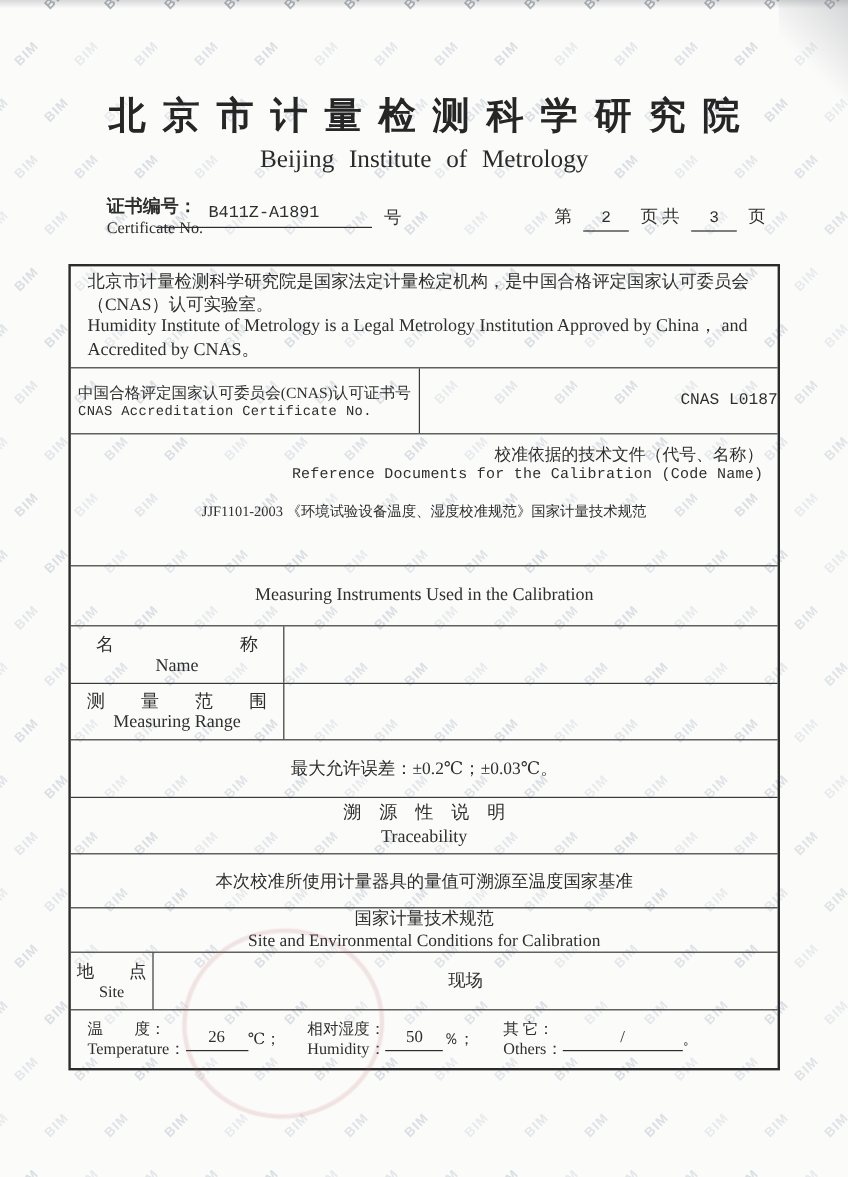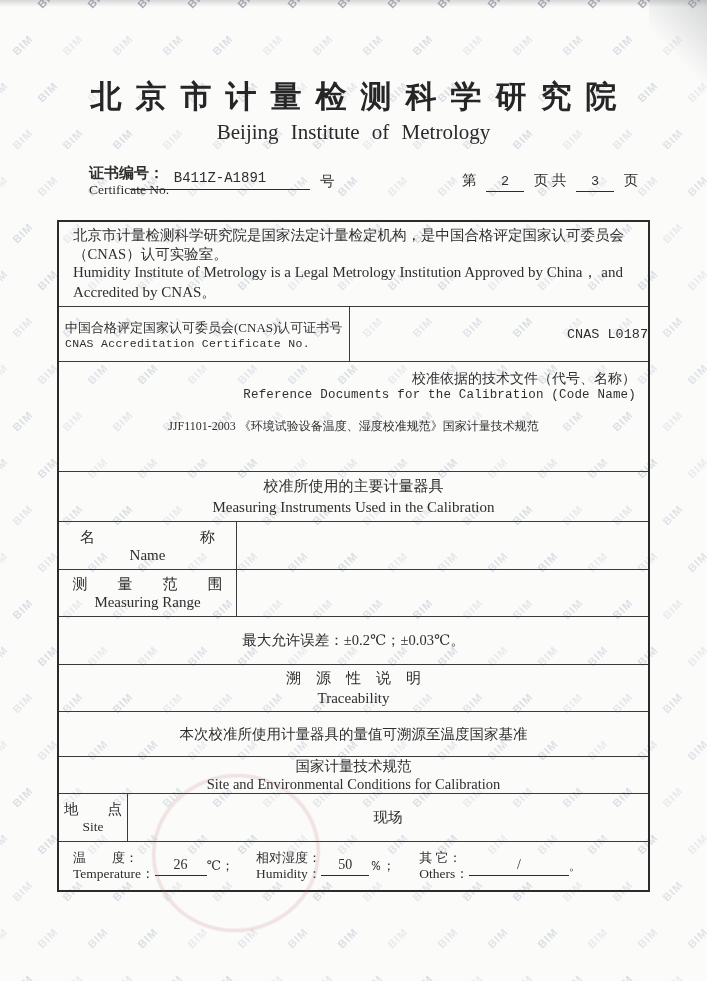--- a/index.html
+++ b/index.html
@@ -446,21 +446,20 @@
       </div>
     </div>
 
     <div class="row r-ref">
       <div class="lab-cn">校准依据的技术文件（代号、名称）</div>
       <div class="lab-en mono">Reference Documents for the Calibration (Code Name)</div>
       <div class="val">JJF1101-2003 《环境试验设备温度、湿度校准规范》国家计量技术规范</div>
     </div>
 
     <div class="row r-h1">
-      <div class="cn15">校准所使用的主要计量器具</div>
       <div class="en15">Measuring Instruments Used in the Calibration</div>
     </div>
 
     <div class="row r-name">
       <div class="cell-l w178">
         <div class="cn15">名　　　　　　　称</div>
         <div class="en15">Name</div>
       </div>
     </div>
 

